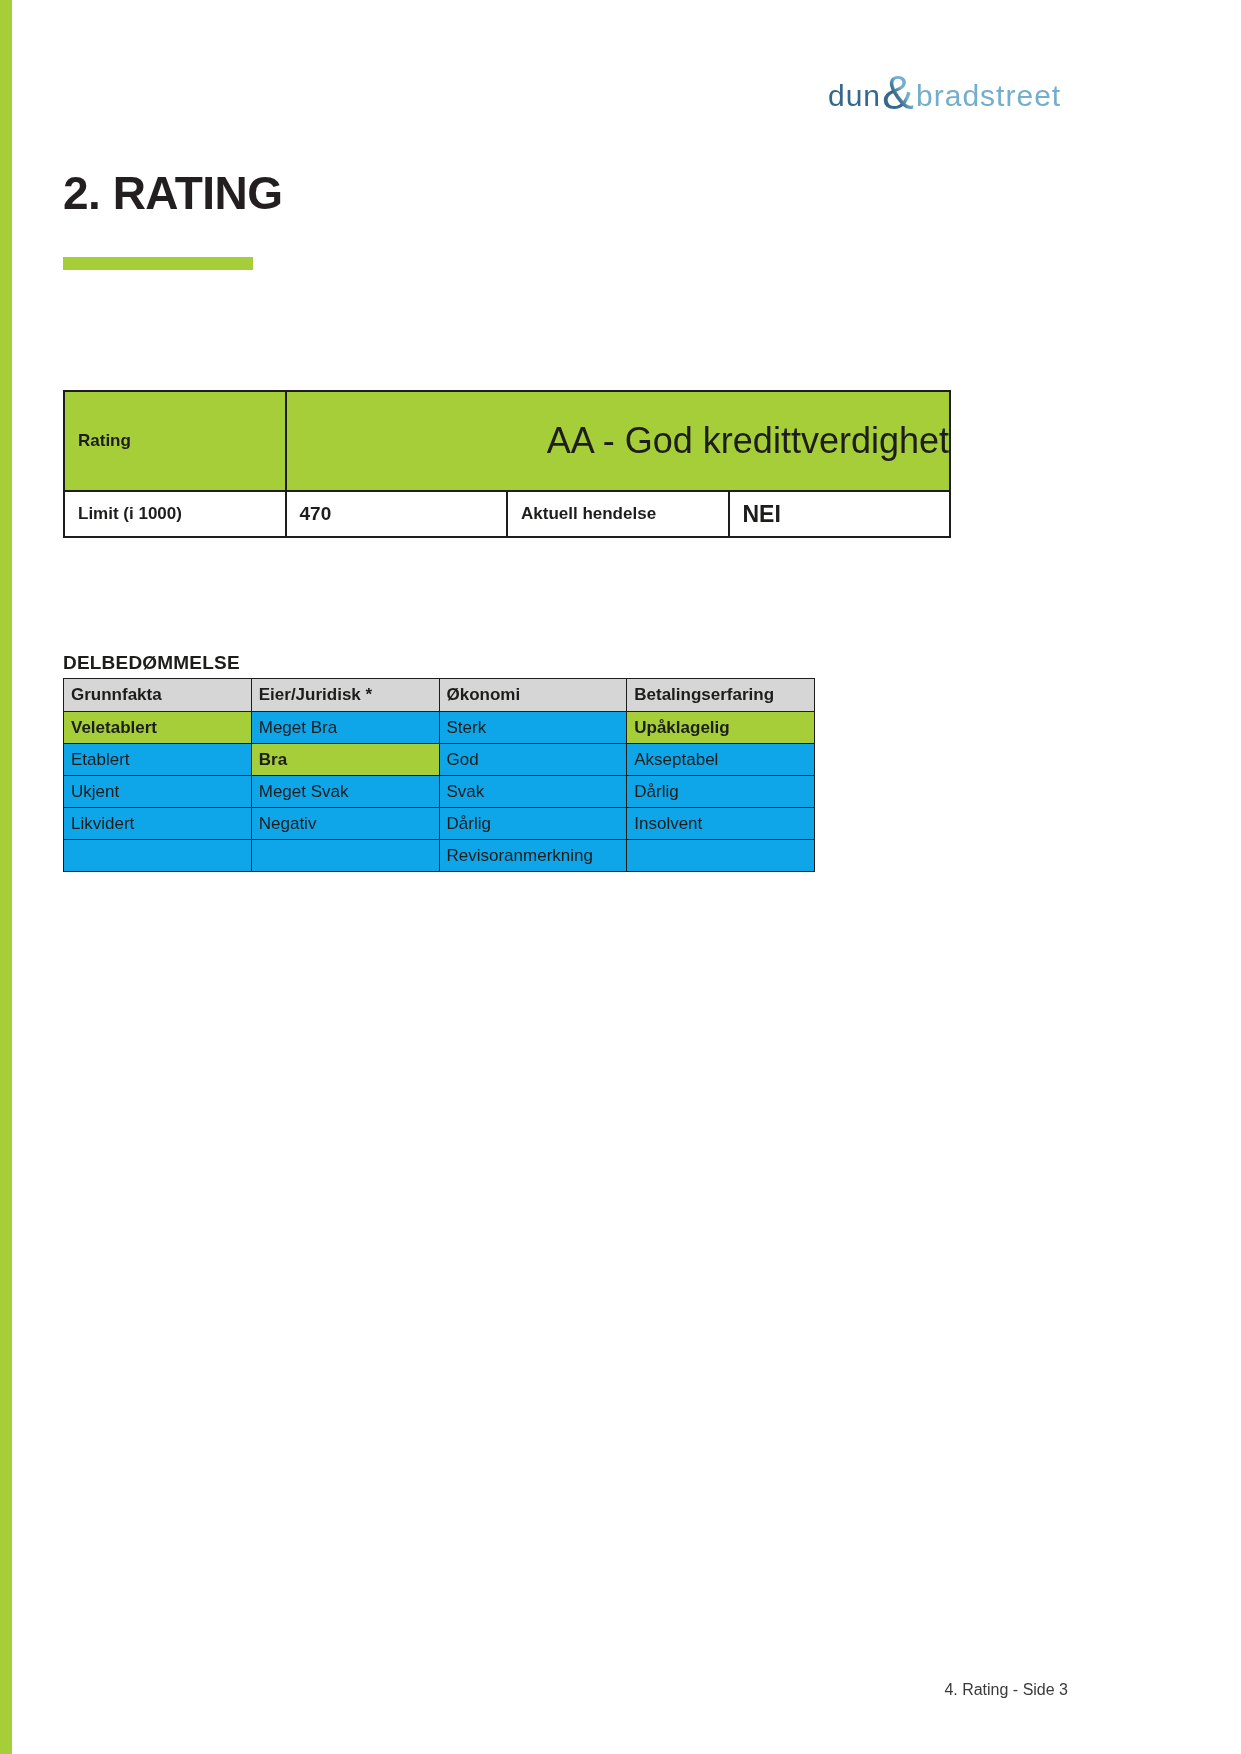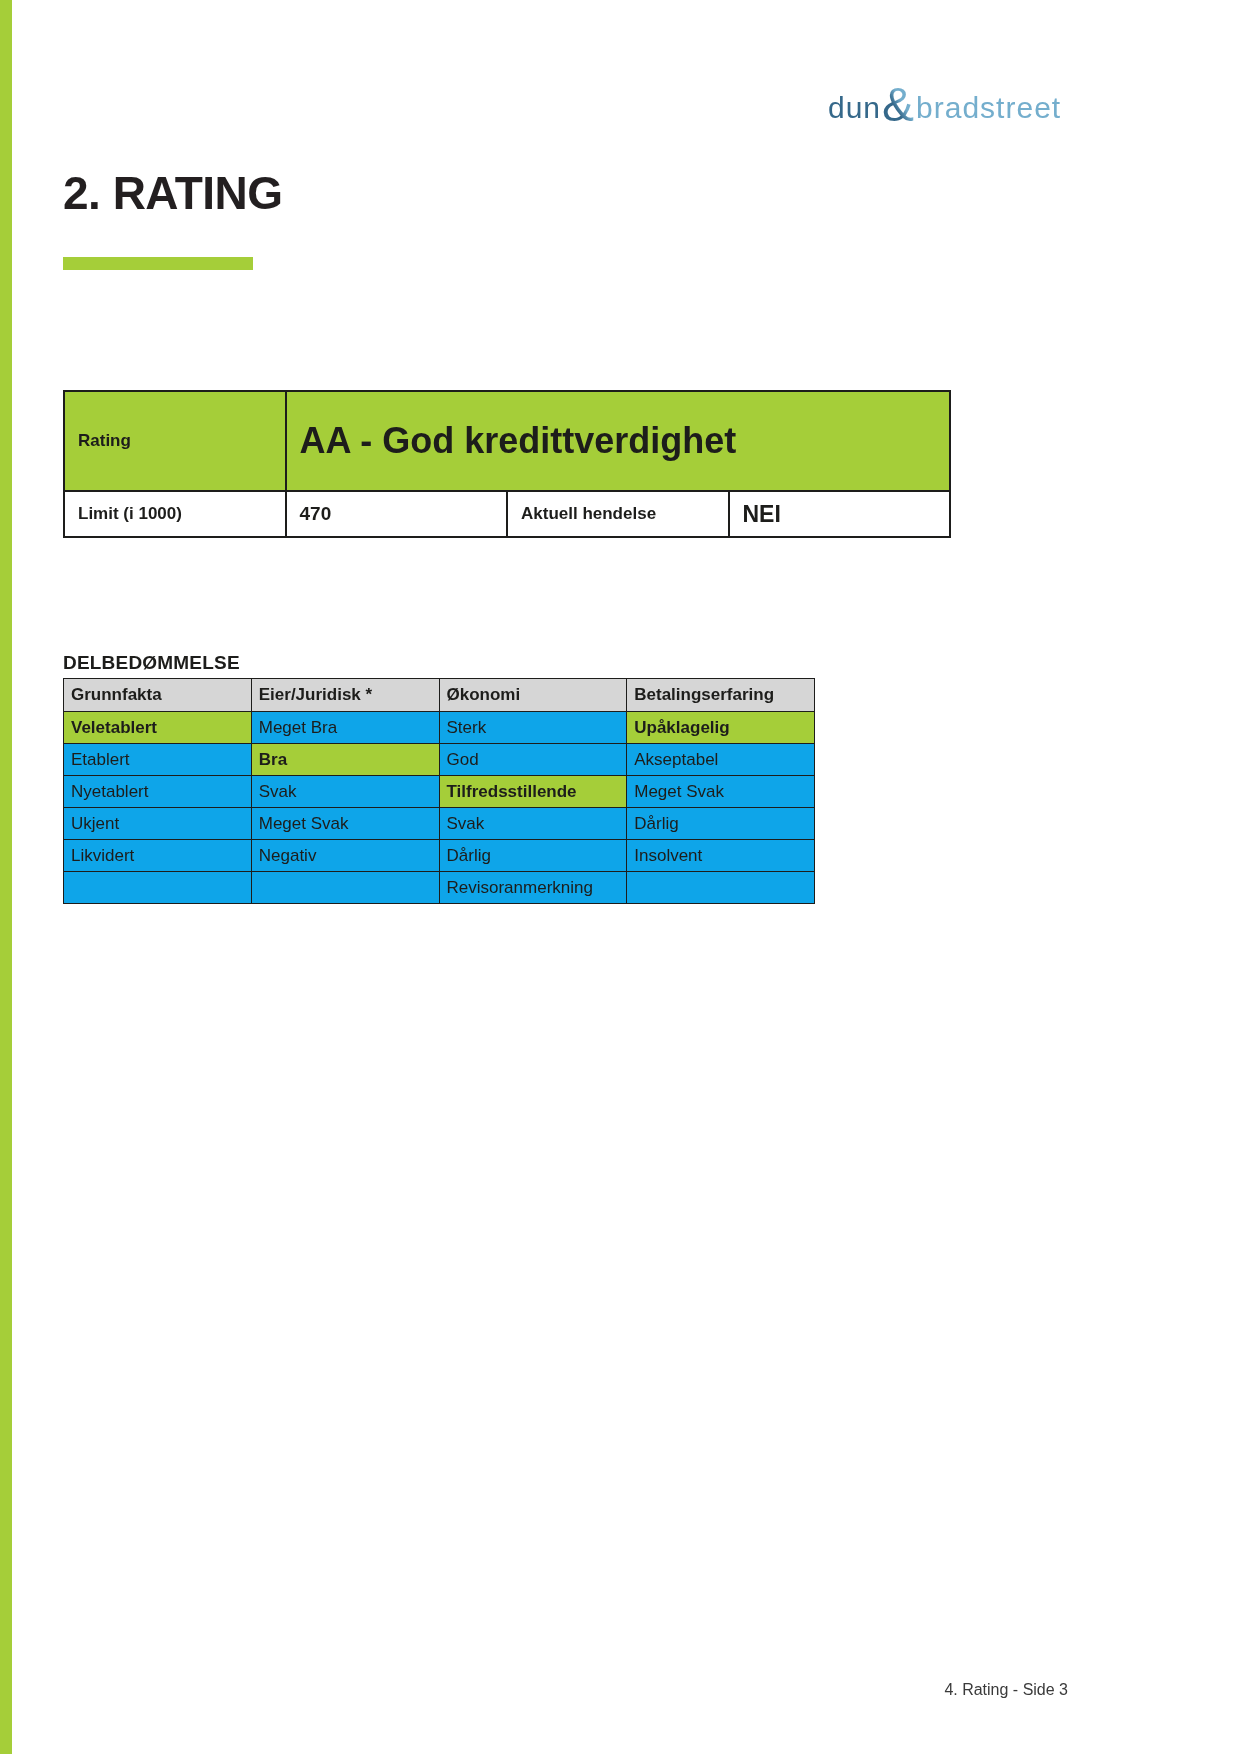--- a/index.html
+++ b/index.html
@@ -17,21 +17,21 @@
     font-family:"Liberation Sans","DejaVu Sans",sans-serif;
     color:var(--ink);
     overflow:hidden;
   }
   .left-bar{
     position:absolute;left:0;top:0;width:12px;height:1754px;
     background:var(--accent);
   }
   
   .logo{
-    position:absolute;top:74px;left:828px;
+    position:absolute;top:62px;left:828px;
     display:flex;align-items:baseline;
     letter-spacing:1px;
   }
   .logo .word1{font-size:30px;color:var(--logo-dark);font-weight:400;}
   .logo .amp{
     font-size:48px;font-weight:400;color:var(--logo-dark);
     margin:0 1px;position:relative;top:3px;
     background:linear-gradient(to bottom left,var(--logo-light) 42%,var(--logo-dark) 58%);
     -webkit-background-clip:text;background-clip:text;
     -webkit-text-fill-color:transparent;
@@ -52,21 +52,21 @@
     position:absolute;left:63px;top:390px;width:888px;
     table-layout:fixed;
   }
   .rating-table td{
     border:2px solid var(--ink);
     padding-left:13px;vertical-align:middle;
   }
   .rating-table .row-top td{height:100px;background:var(--accent);}
   .rating-table .row-bottom td{height:46px;background:#fff;}
   .cell-rating-label{font-size:17px;font-weight:bold;}
-  .cell-rating-value{font-size:36px;font-weight:bold;padding-left:10px;}
+  .cell-rating-value{font-size:36px;font-weight:normal;padding-left:10px;text-align:right;}
   .cell-limit-label,.cell-event-label{font-size:17px;font-weight:bold;}
   .cell-limit-value{font-size:19px;font-weight:bold;}
   .cell-event-value{font-size:23px;font-weight:bold;}
   
   .delb-heading{
     position:absolute;left:63px;top:652px;
     font-size:19px;font-weight:bold;letter-spacing:0.2px;
   }
   .assessment-table{
     position:absolute;left:63px;top:678px;width:752px;
@@ -134,26 +134,20 @@
         <td>Sterk</td>
         <td class="hl">Upåklagelig</td>
       </tr>
       <tr>
         <td>Etablert</td>
         <td class="hl">Bra</td>
         <td>God</td>
         <td>Akseptabel</td>
       </tr>
       <tr>
-        <td>Nyetablert</td>
-        <td>Svak</td>
-        <td class="hl">Tilfredsstillende</td>
-        <td>Meget Svak</td>
-      </tr>
-      <tr>
         <td>Ukjent</td>
         <td>Meget Svak</td>
         <td>Svak</td>
         <td>Dårlig</td>
       </tr>
       <tr>
         <td>Likvidert</td>
         <td>Negativ</td>
         <td>Dårlig</td>
         <td>Insolvent</td>

